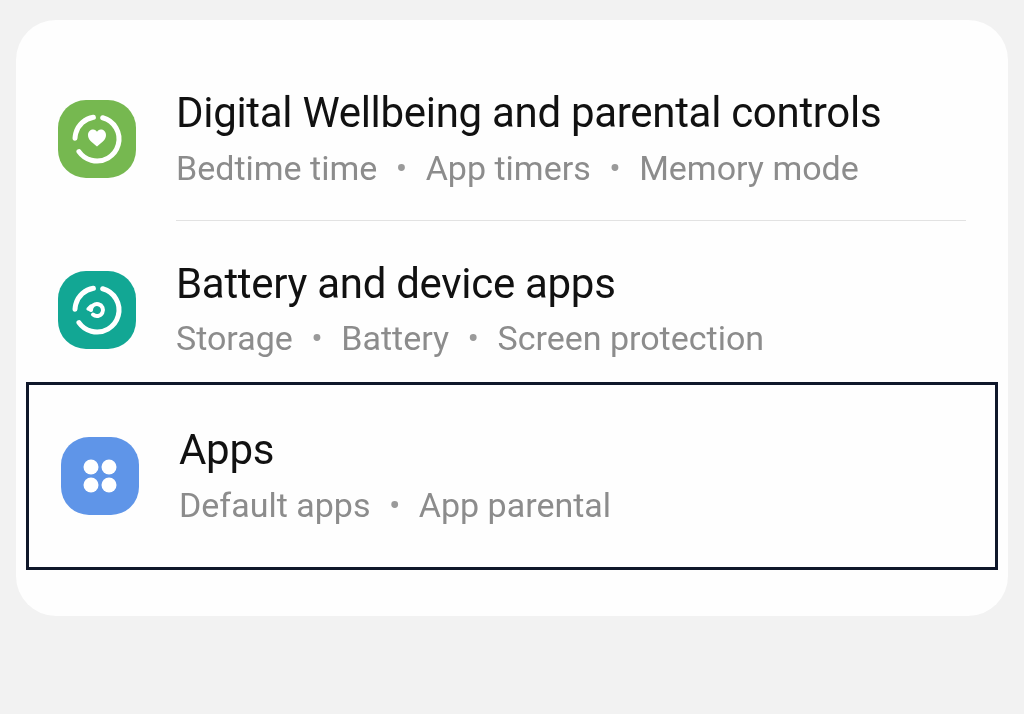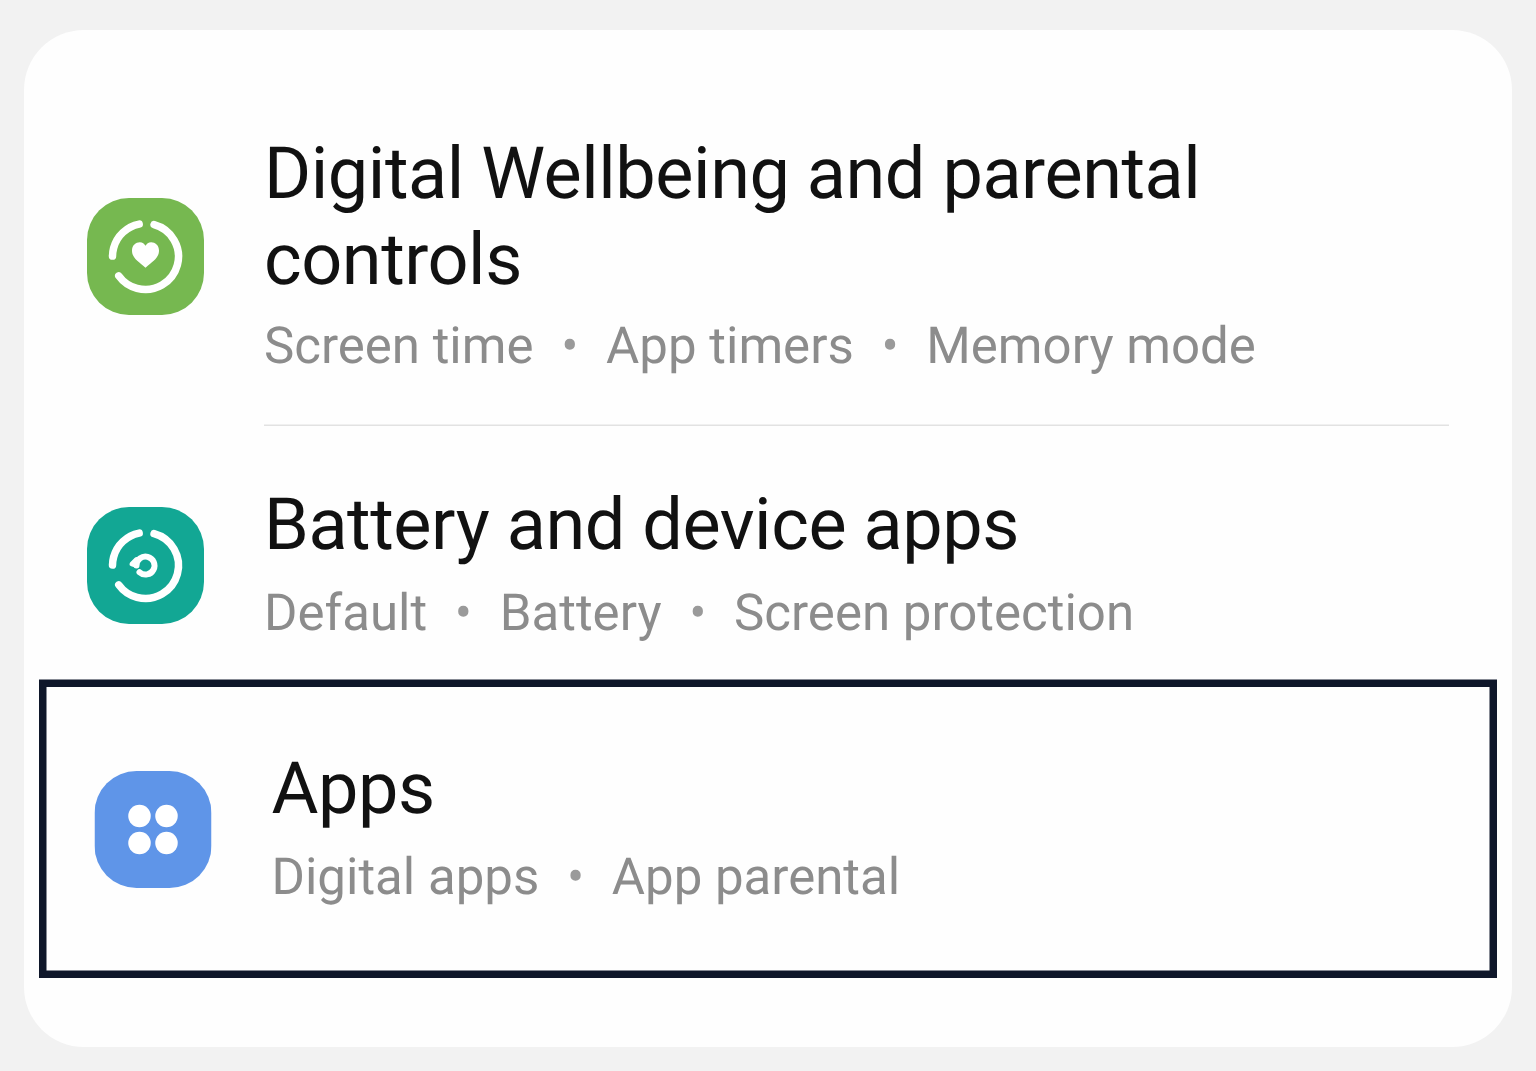--- a/index.html
+++ b/index.html
@@ -28,21 +28,21 @@
     margin-right: 40px;
     display: flex;
     align-items: center;
     justify-content: center;
   }
   .content {
     flex: 1;
     min-width: 0;
   }
   .title {
-    font-size: 48px;
+    font-size: 42px;
     color: #111;
     line-height: 1.18;
     font-weight: 400;
     margin-bottom: 8px;
     letter-spacing: -0.3px;
   }
   .subtitle {
     font-size: 34px;
     color: #8c8c8c;
     line-height: 1.3;
@@ -50,21 +50,21 @@
   .subtitle .dot {
     margin: 0 10px;
     color: #9a9a9a;
   }
   .divider {
     height: 1px;
     background: #e2e2e2;
     margin: 8px 0 20px 118px;
   }
   .highlight {
-    border: 5px solid #0f172a;
+    border: 3px solid #0f172a;
     margin-left: -32px;
     margin-right: -32px;
     padding-left: 32px;
     padding-right: 32px;
     padding-top: 40px;
     padding-bottom: 40px;
   }
 </style>
 </head>
 <body>
@@ -83,21 +83,21 @@
                  C30 31.5 32.6 29.5 35.2 29.5
                  C37 29.5 38.3 30.6 39 31.8
                  C39.7 30.6 41 29.5 42.8 29.5
                  C45.4 29.5 48 31.5 48 35
                  C48 40 44 42 39 46.5 Z" fill="#ffffff"></path>
       </svg>
     </div>
     <div class="content">
       <div class="title">Digital Wellbeing and parental controls</div>
       <div class="subtitle">
-        <span>Screen time</span>
+        <span>Bedtime time</span>
         <span class="dot">•</span>
         <span>App timers</span>
         <span class="dot">•</span>
         <span>Memory mode</span>
       </div>
     </div>
   </div>
 
   <div class="divider"></div>
 
@@ -108,21 +108,21 @@
 
         <circle cx="39" cy="39" r="22" fill="none" stroke="#ffffff" stroke-width="5" stroke-linecap="round" stroke-dasharray="84 14 30 14" transform="rotate(-75 39 39)"></circle>
 
         <path d="M33 39 a6 6 0 1 1 2 4.5" fill="none" stroke="#ffffff" stroke-width="4" stroke-linecap="round"></path>
         <path d="M33 39 l-3 -1 l3 -3" fill="none" stroke="#ffffff" stroke-width="3.2" stroke-linecap="round" stroke-linejoin="round"></path>
       </svg>
     </div>
     <div class="content">
       <div class="title">Battery and device apps</div>
       <div class="subtitle">
-        <span>Default</span>
+        <span>Storage</span>
         <span class="dot">•</span>
         <span>Battery</span>
         <span class="dot">•</span>
         <span>Screen protection</span>
       </div>
     </div>
   </div>
 
   <div class="item highlight">
     <div class="icon">
@@ -130,20 +130,20 @@
         <rect x="0" y="0" width="78" height="78" rx="28" fill="#5f95e8"></rect>
         <circle cx="30" cy="30" r="7.5" fill="#ffffff"></circle>
         <circle cx="48" cy="30" r="7.5" fill="#ffffff"></circle>
         <circle cx="30" cy="48" r="7.5" fill="#ffffff"></circle>
         <circle cx="48" cy="48" r="7.5" fill="#ffffff"></circle>
       </svg>
     </div>
     <div class="content">
       <div class="title">Apps</div>
       <div class="subtitle">
-        <span>Digital apps</span>
+        <span>Default apps</span>
         <span class="dot">•</span>
         <span>App parental</span>
       </div>
     </div>
   </div>
 
 </div>
 
 </body></html>

